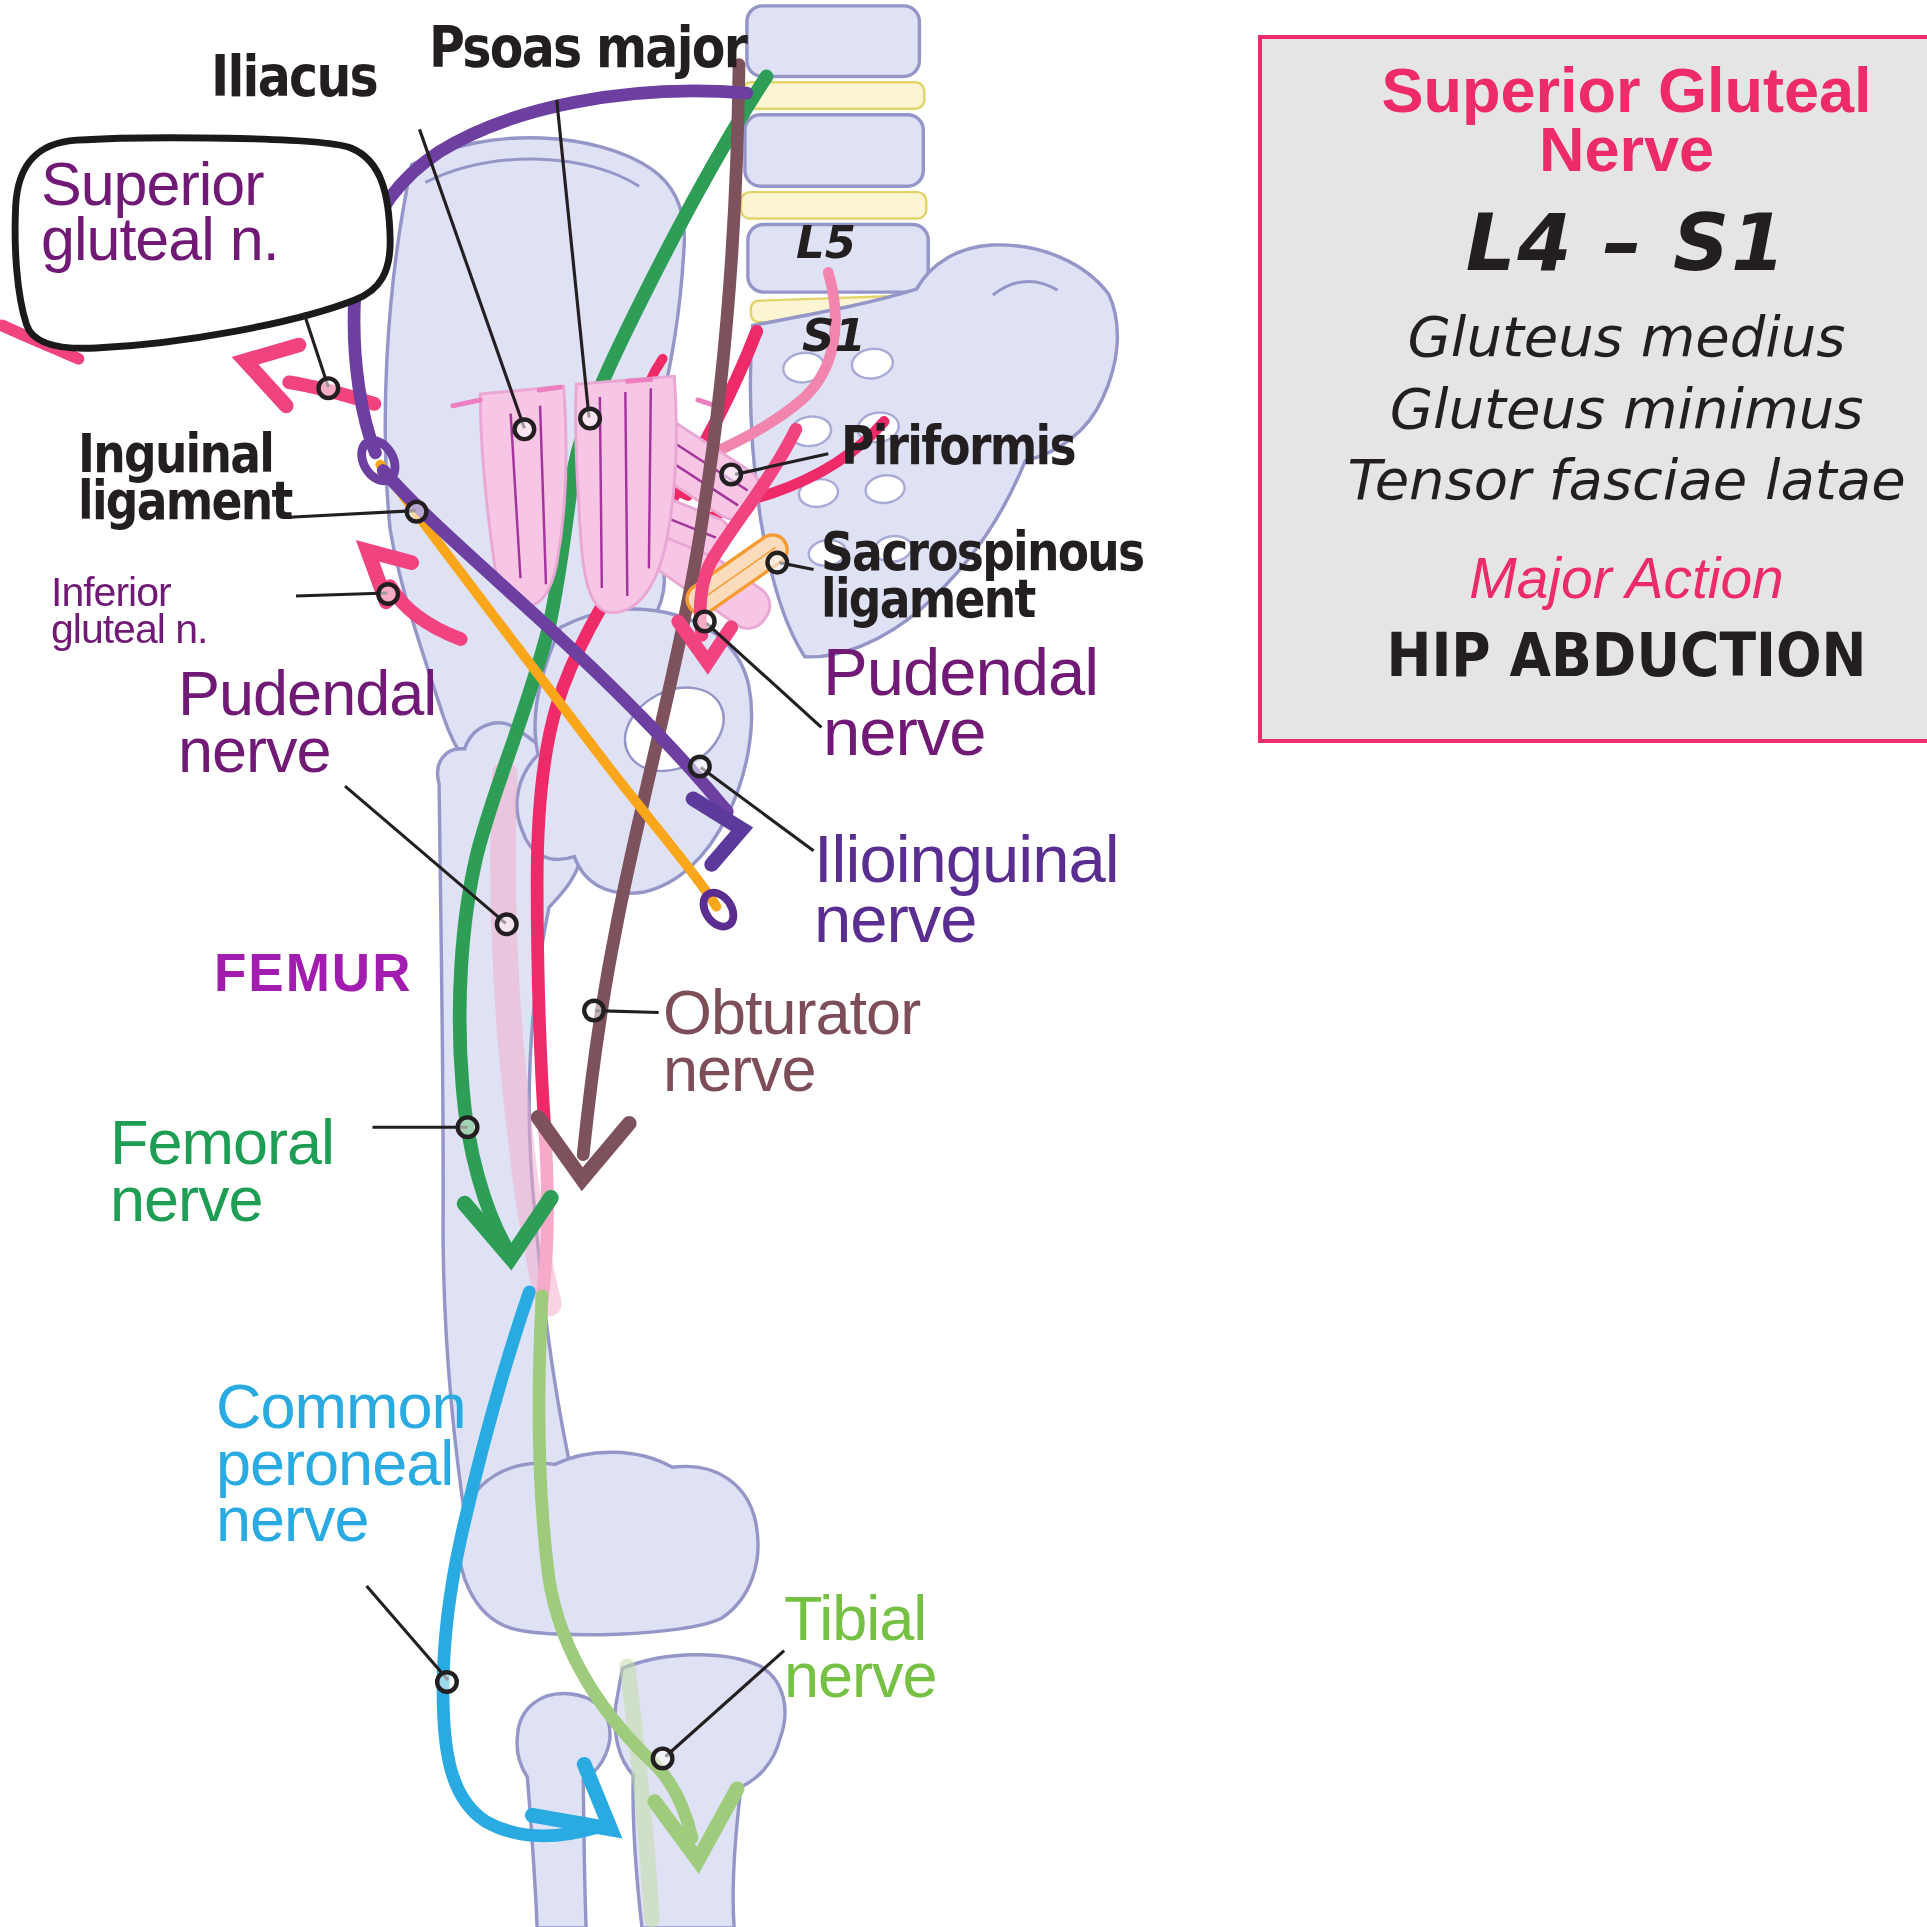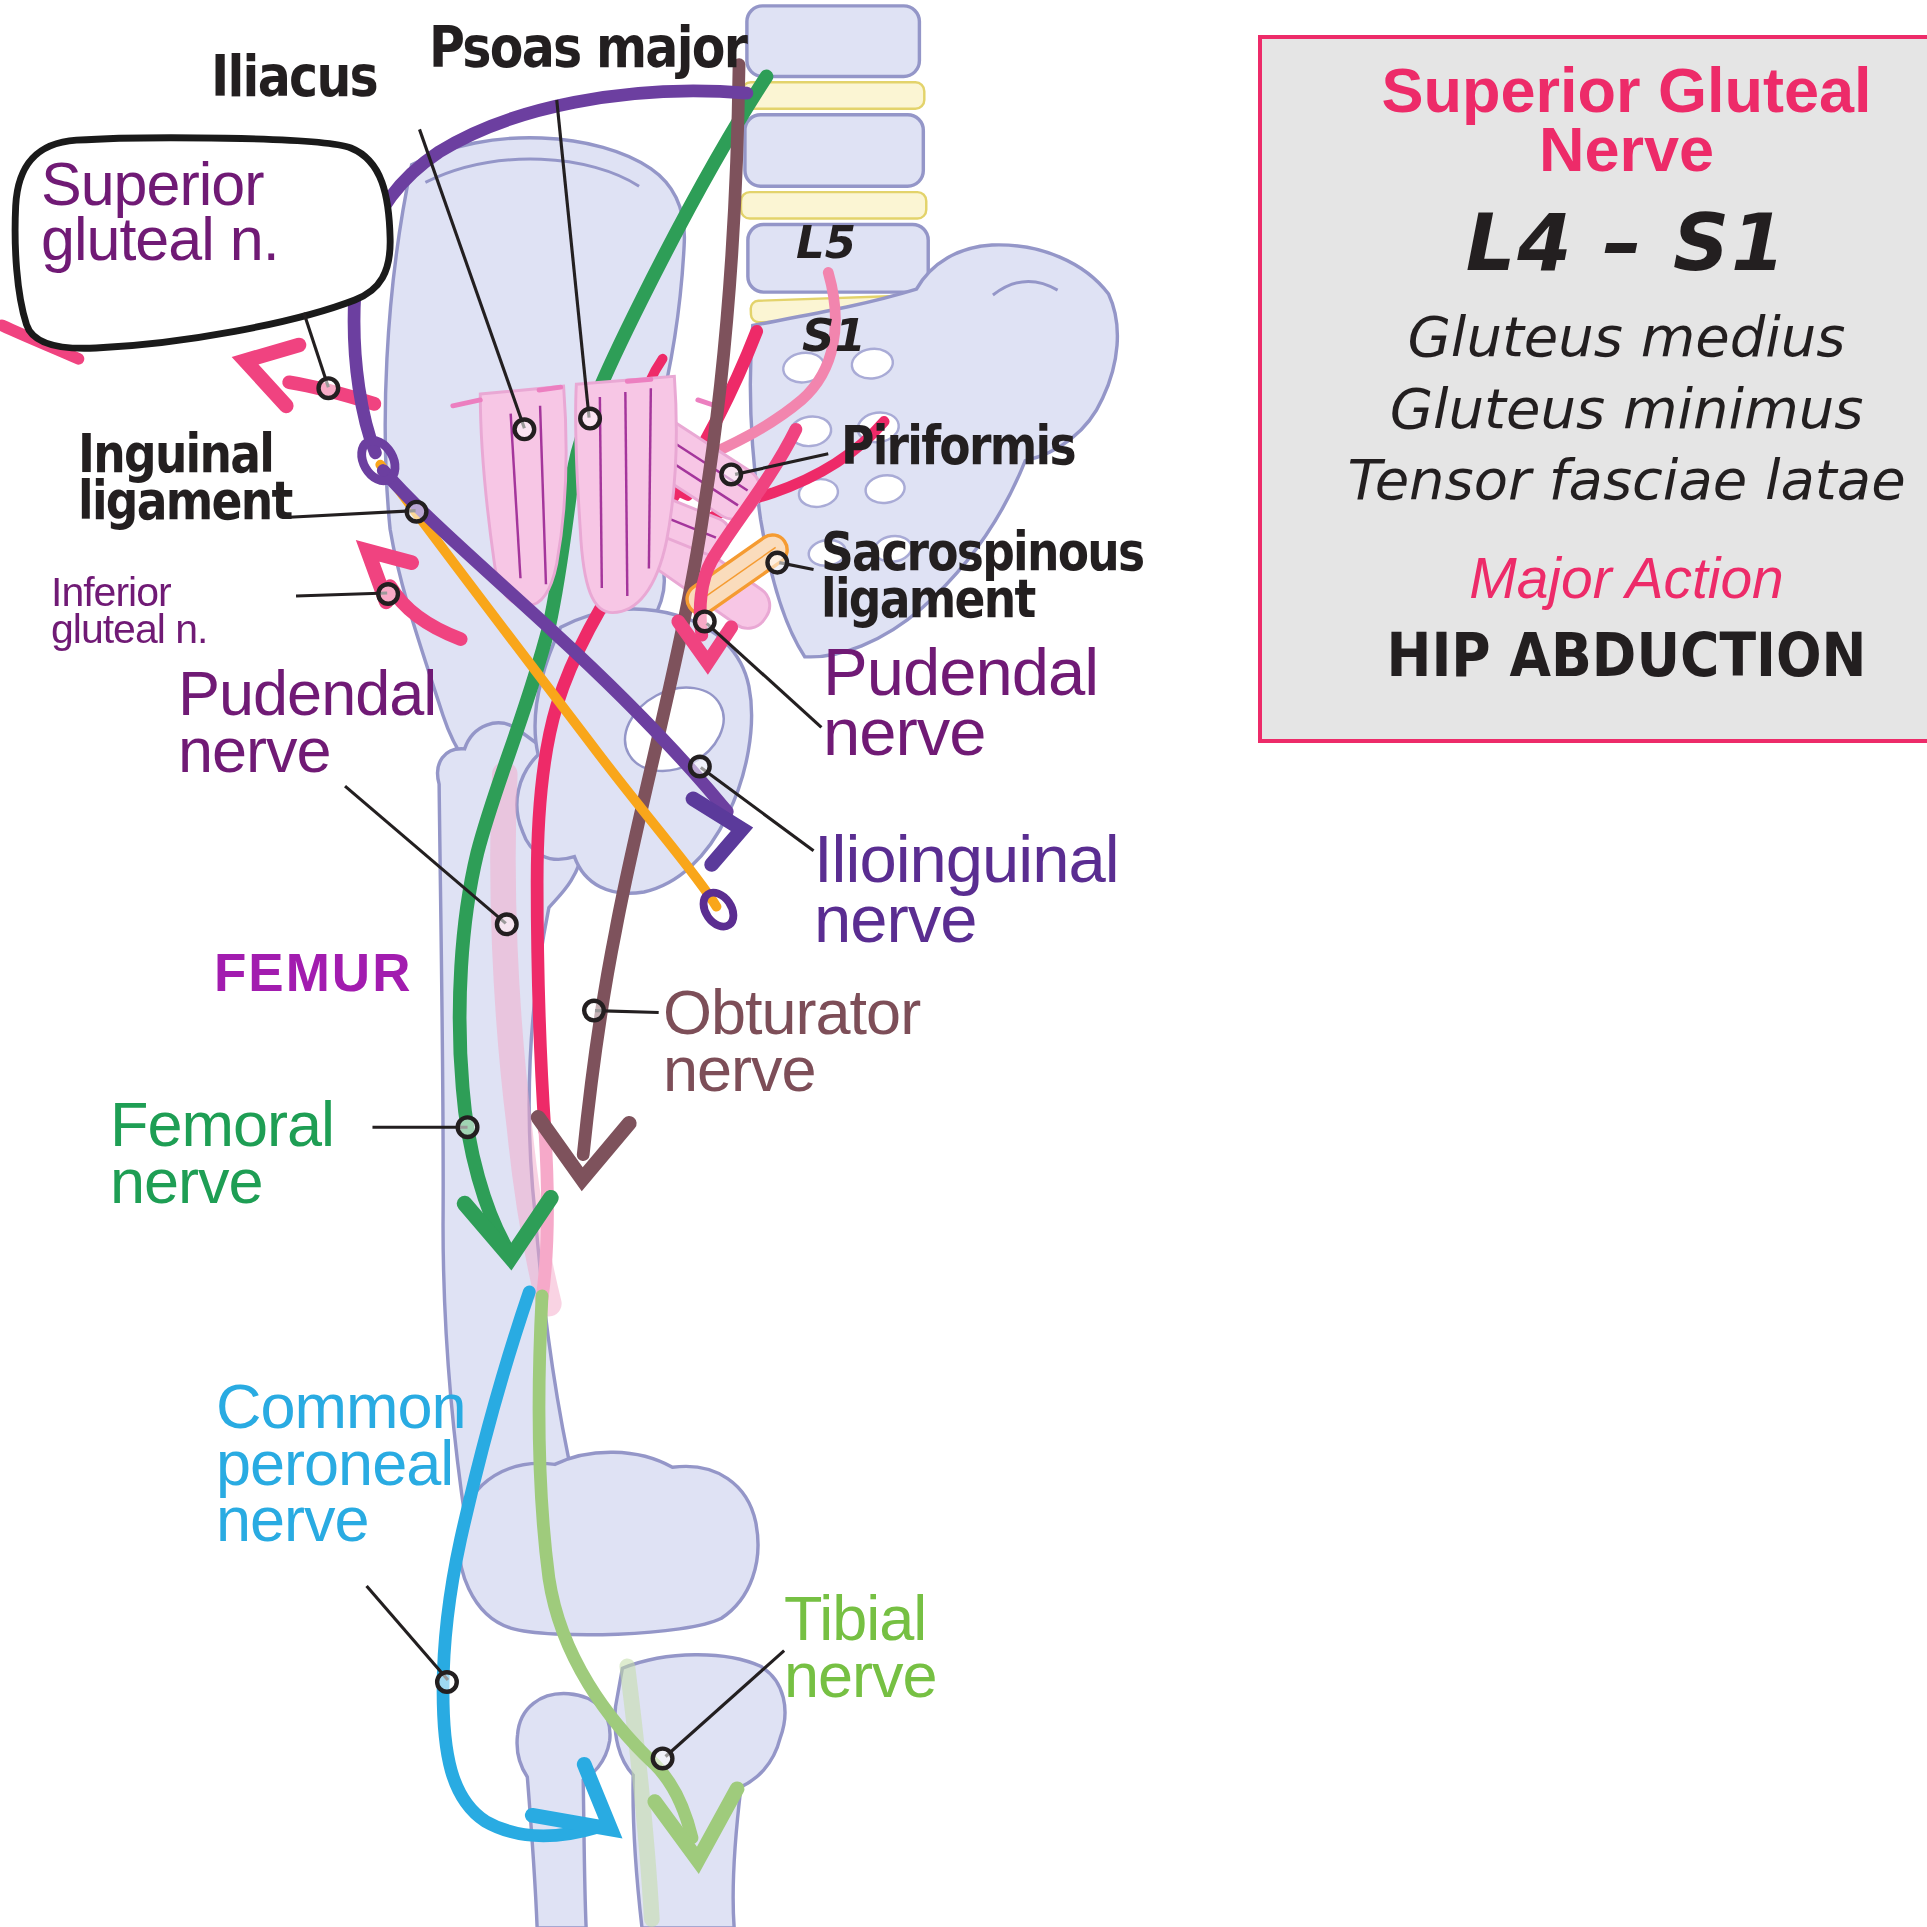--- a/index.html
+++ b/index.html
@@ -6,21 +6,21 @@
   #stage{position:relative;width:1928px;height:1928px;background:#fff;overflow:hidden;
          font-family:"Liberation Sans",sans-serif;}
   #art{position:absolute;left:0;top:0;}
   .lbl{position:absolute;white-space:pre-line;line-height:.9;font-family:"Liberation Sans",sans-serif;}
   .nerve{font-size:65px;font-weight:400;letter-spacing:-1px;}
   .marker{font-family:"DejaVu Sans",sans-serif;font-weight:700;letter-spacing:-2px;
           transform:scaleX(.86);transform-origin:0 0;line-height:.88;}
   .script{font-family:"DejaVu Sans",sans-serif;font-style:italic;font-weight:700;}
   .pink{color:#701a75;}
   .purpleTxt{color:#5A2D91;}
-  .greenTxt{color:#1E9E54;}
+  .greenTxt{color:#1E9E54;margin-top:18px;}
   .blueTxt{color:#29ABE2;}
   .ltgreenTxt{color:#76C043;}
   .brownTxt{color:#7D4E58;}
   .blackTxt{color:#231F20;}
   .femurTxt{color:#a21caf;font-weight:700;font-size:53px;letter-spacing:2px;}
 
   
   #infobox{position:absolute;left:1258px;top:35px;width:737px;height:708px;
            border:4.9px solid #ED2B69;background:#e5e5e5;text-align:center;box-sizing:border-box;}
   #infobox .title{margin-top:21.6px;font-size:63px;font-weight:700;color:#ED2B69;line-height:.95;white-space:pre-line;}

